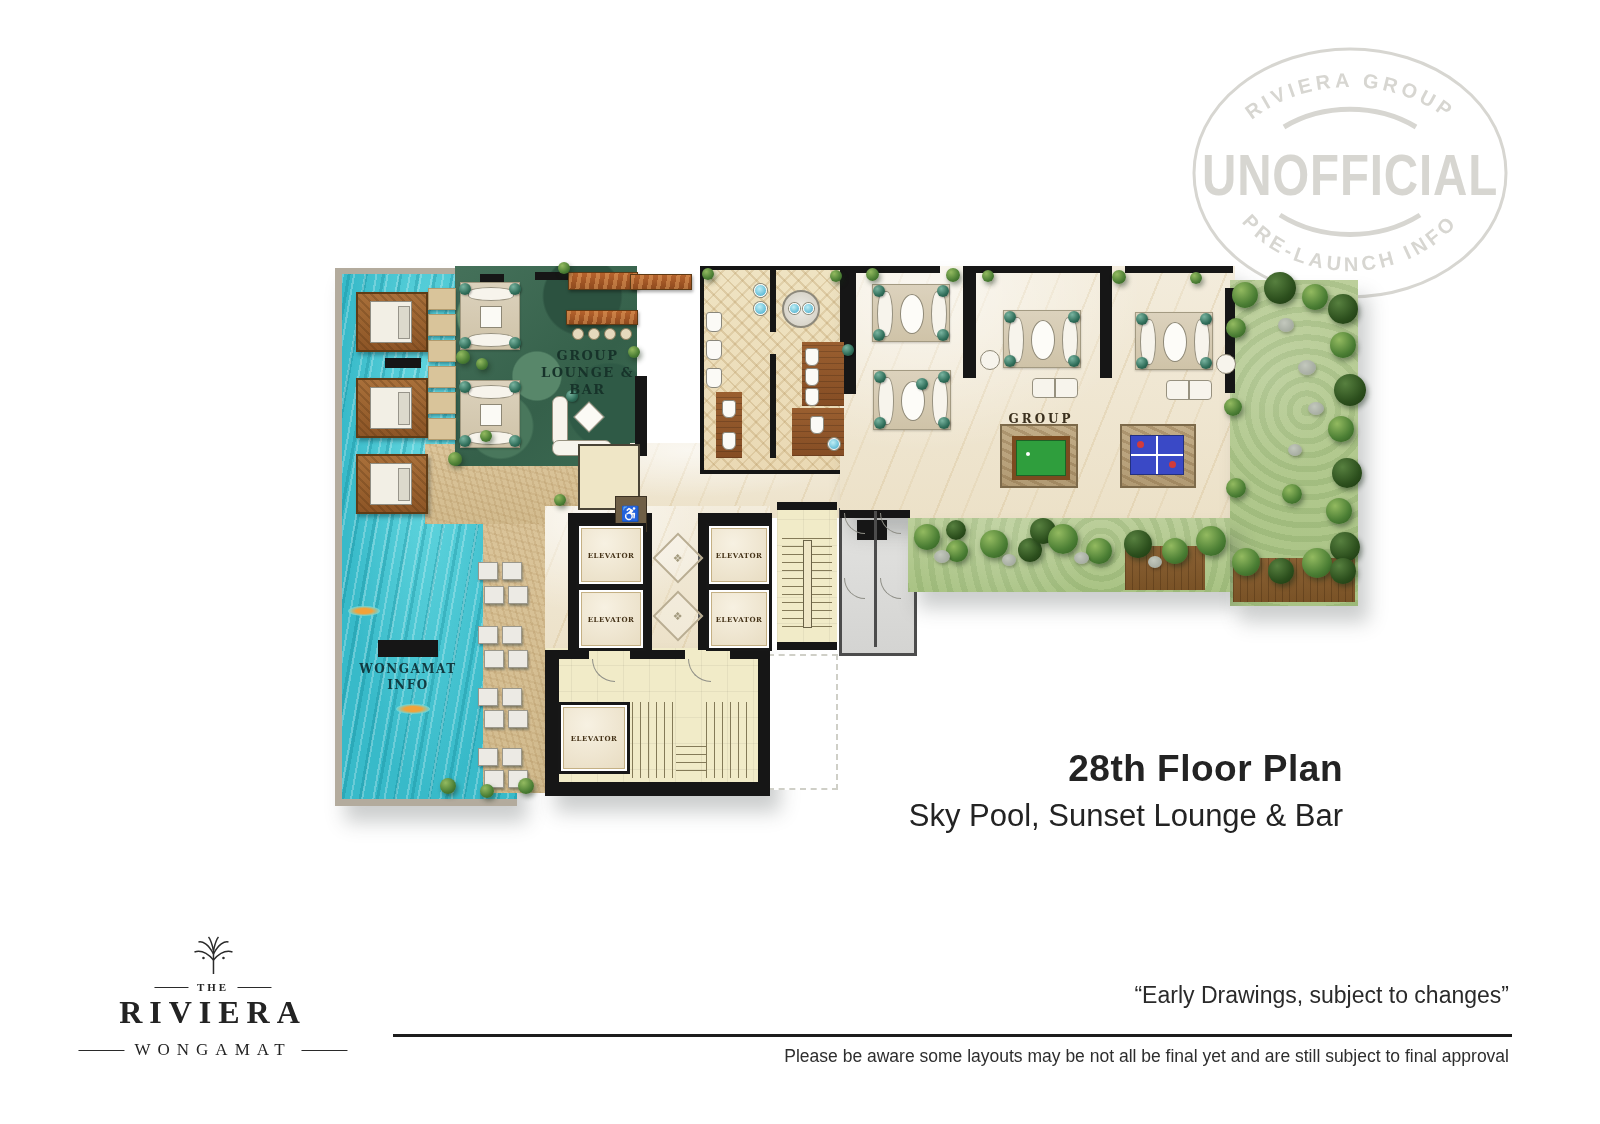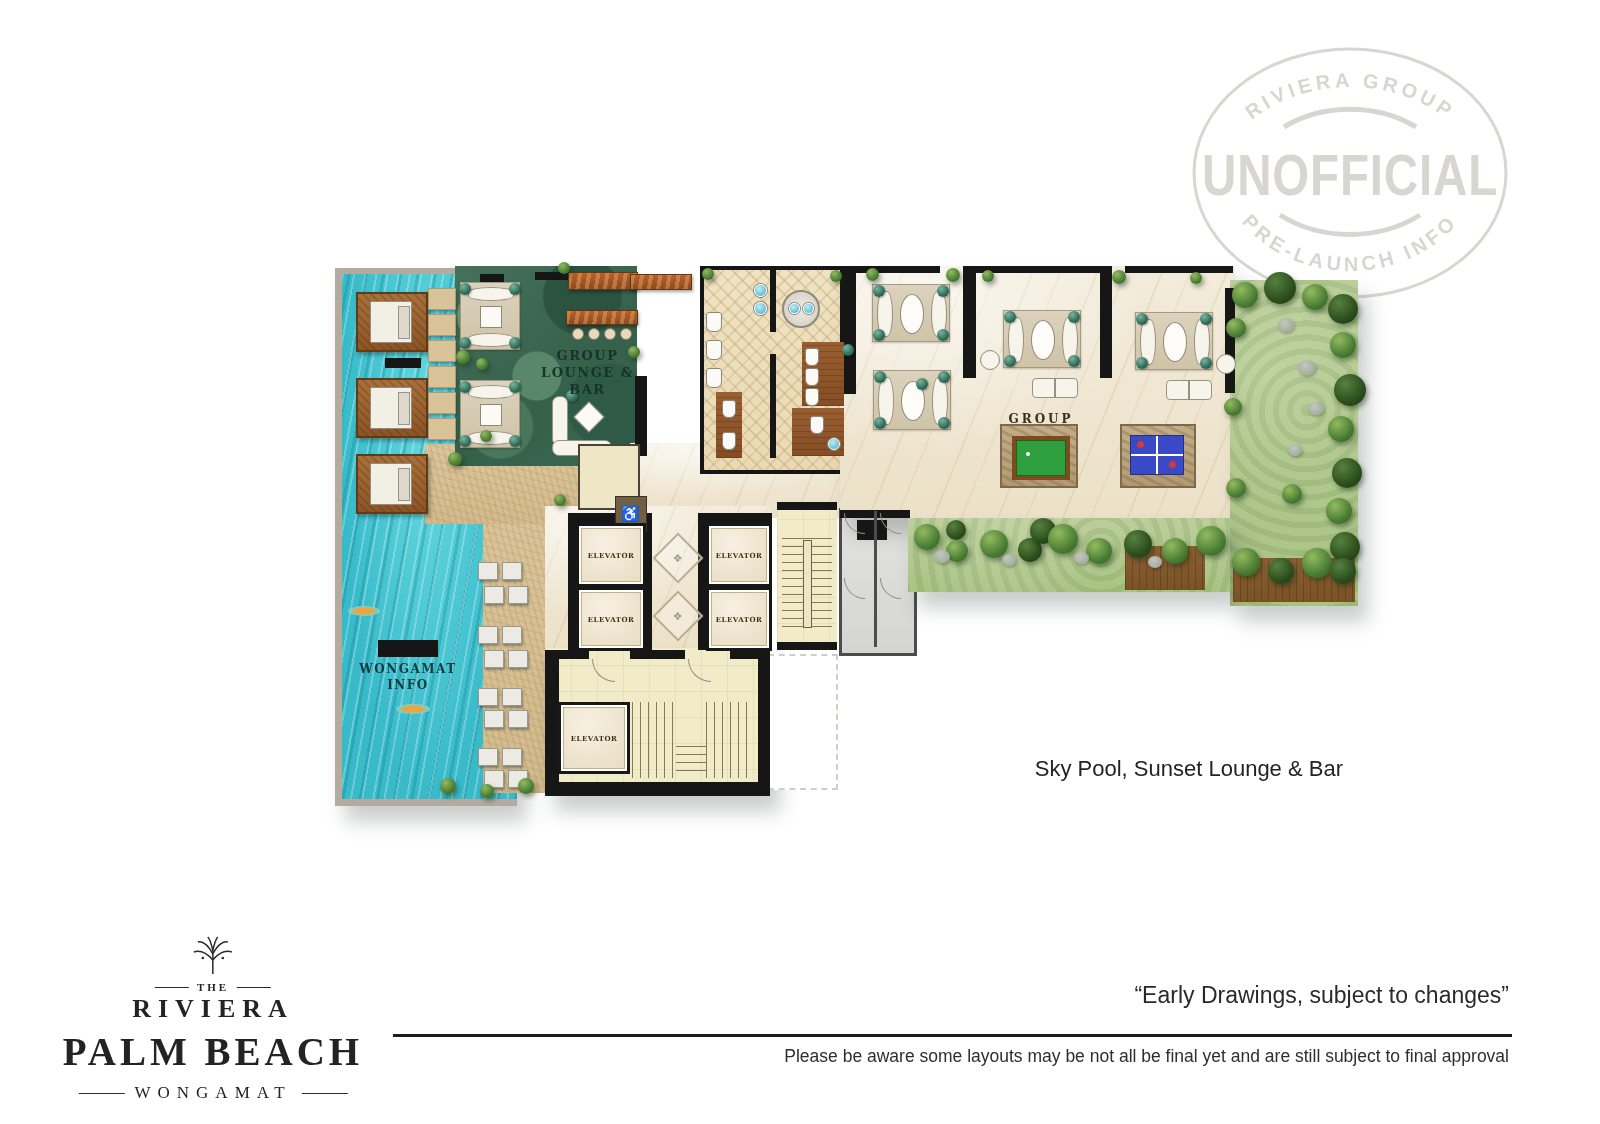--- a/index.html
+++ b/index.html
@@ -53,28 +53,28 @@
   .stool{border-radius:50%;background:#e6d9bd;border:1.5px solid #8a7a5a}
   .medal{border:2px solid #b9ad92;transform:rotate(45deg);background:rgba(255,255,255,.25);display:flex;align-items:center;justify-content:center}
   .medal span{transform:rotate(-45deg);color:#a39a7e;font-size:11px}
   .label{font-family:"DejaVu Serif",serif;font-weight:700;text-align:center;line-height:1.3;letter-spacing:1px}
   .lbl-sunset{font-size:13px;color:#17332a;letter-spacing:1.5px}
   .lbl-pool{font-size:12px;color:#123a40;letter-spacing:1.5px}
   .lbl-lounge{font-size:12px;color:#3a2f1d;letter-spacing:3px}
   .access{background:#6f5f46;color:#fff;display:flex;align-items:center;justify-content:center;font-size:15px;border:1px solid #3c3223}
   .caption{right:257px;top:748px;text-align:right;color:#232323}
   .caption .h{font-size:37px;font-weight:600;letter-spacing:.5px}
-  .caption .s{font-size:22px;margin-top:8px;font-weight:400}
+  .caption .s{font-size:31px;margin-top:8px;font-weight:400}
   .quote{right:91px;top:982px;font-size:23px;color:#2a2a2a;font-weight:500}
   .rule{left:393px;top:1034px;width:1119px;height:3px;background:#1c1c1c}
   .disc{right:91px;top:1046px;font-size:17.5px;color:#2e2e2e}
   .logo{left:213px;top:936px;transform:translateX(-50%);text-align:center;color:#232323;font-family:"Liberation Serif",serif;white-space:nowrap}
   .logo .the-row{display:flex;align-items:center;justify-content:center;gap:8px;font-size:11px;letter-spacing:3px;margin-top:1px;font-weight:700}
   .hline{height:1px;background:#2a2a2a;width:34px}
-  .logo .riviera{font-size:26px;letter-spacing:7px;font-weight:700;margin-top:1px}
+  .logo .riviera{font-size:32px;letter-spacing:7px;font-weight:700;margin-top:1px}
   .logo .palmbeach{font-size:39px;letter-spacing:4px;font-weight:600;margin-top:5px}
   .logo .wong-row{display:flex;align-items:center;justify-content:center;gap:10px;margin-top:9px;font-size:17px;letter-spacing:7px}
   .hline2{height:1px;background:#2a2a2a;width:46px}
   svg text{font-family:"Liberation Sans",sans-serif}
 </style>
 </head>
 <body>
 
 <svg class="b" style="left:1188px;top:43px" width="324" height="262" viewBox="0 0 324 262">
   <ellipse cx="162" cy="130" rx="156" ry="124" fill="none" stroke="#d7d6d1" stroke-width="3"></ellipse>
@@ -403,20 +403,21 @@
   <div class="b plant dark" style="left:794px;top:272px;width:28px;height:28px"></div>
   <div class="b plant" style="left:832px;top:280px;width:26px;height:26px"></div>
   <div class="b plant" style="left:866px;top:268px;width:30px;height:30px"></div>
   <div class="b stone" style="left:604px;top:292px;width:16px;height:13px"></div>
   <div class="b stone" style="left:672px;top:296px;width:14px;height:12px"></div>
   <div class="b stone" style="left:744px;top:294px;width:15px;height:12px"></div>
   <div class="b stone" style="left:818px;top:298px;width:14px;height:12px"></div>
 </div>
 
 <div class="b caption">
+  <div class="h">28th Floor Plan</div>
   <div class="s">Sky Pool, Sunset Lounge &amp; Bar</div>
 </div>
 
 <div class="b logo">
   <svg width="54" height="40" viewBox="0 0 54 40">
     <g stroke="#2b2b2b" fill="none" stroke-width="1.5">
       <path d="M27 38 V12"></path>
       <path d="M27 24 C20 16 14 14 8 16"></path>
         <path d="M27 24 C34 16 40 14 46 16"></path>
       <path d="M27 18 C22 8 16 5 12 6"></path>
@@ -426,21 +427,20 @@
     </g>
     <circle cx="17" cy="22" r="1.3" fill="#2b2b2b"></circle>
       <circle cx="37" cy="22" r="1.3" fill="#2b2b2b"></circle>
   </svg>
   <div class="the-row">
     <div class="hline"></div>
     <span>THE</span>
     <div class="hline"></div>
   </div>
   <div class="riviera">RIVIERA</div>
-  <div class="palmbeach">PALM BEACH</div>
   <div class="wong-row">
     <div class="hline2"></div>
     <span>WONGAMAT</span>
     <div class="hline2"></div>
   </div>
 </div>
 
 <div class="b quote">“Early Drawings, subject to changes”</div>
 <div class="b rule"></div>
 <div class="b disc">Please be aware some layouts may be not all be final yet and are still subject to final approval</div>

